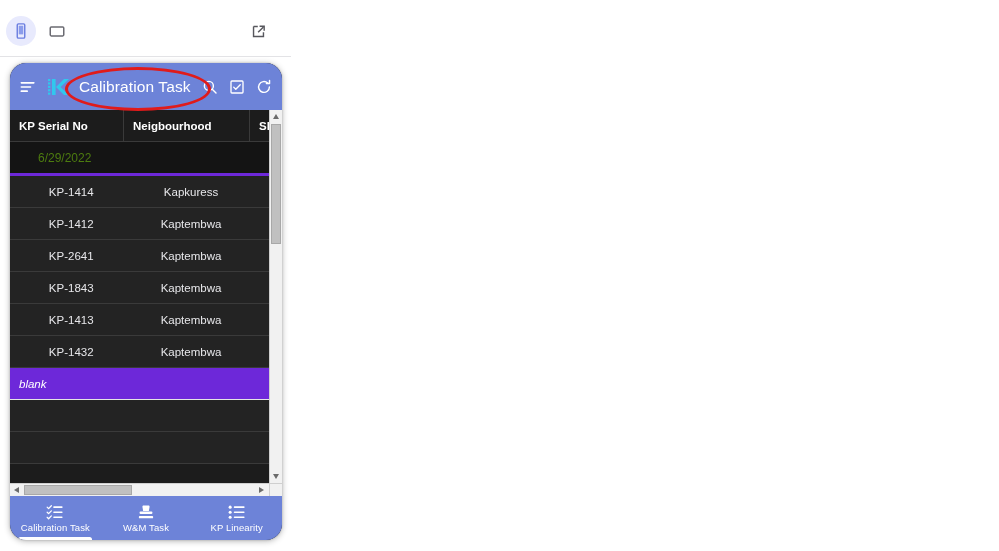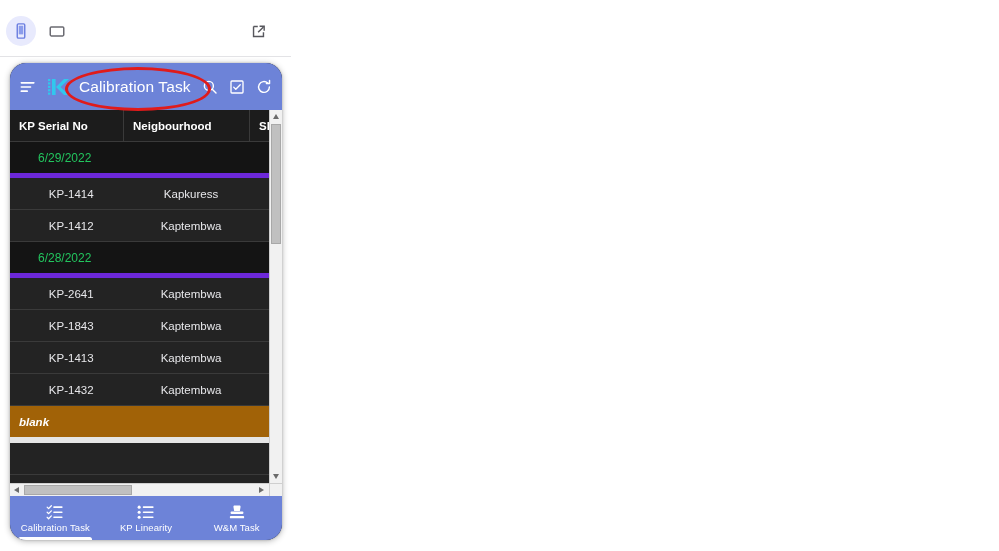--- a/index.html
+++ b/index.html
@@ -162,32 +162,32 @@
   }
   tr.data-row td {
     height: 31px;
     color: #e7e7ea;
     background: #232323;
     border-bottom: 1px solid #3a3a3a;
     text-align: center;
   }
   tr.group-row td {
     height: 31px;
-    color: #22c55e;
+    color: #4d7c0f;
     background: #141414;
-    border-bottom: 5px solid #6d28d9;
+    border-bottom: 3px solid #6d28d9;
     font-size: 12px;
     padding-left: 28px;
   }
   tr.blank-row td {
     height: 31px;
     color: #ffffff;
-    background: #a16207;
-    border-bottom: 6px solid #e5e5e5;
-    font-weight: bold;
+    background: #6d28d9;
+    border-bottom: 1px solid #e5e5e5;
+    font-weight: normal;
     font-style: italic;
     font-size: 11.5px;
   }
   tr.empty-row td {
     height: 31px;
     background: #232323;
     border-bottom: 1px solid #3a3a3a;
   }
   .col-a { width: 104px; }
   .col-b { width: 116px; }
@@ -399,23 +399,20 @@
           <tr class="data-row">
             <td>KP-1414</td>
             <td>Kapkuress</td>
             <td>Supane</td>
           </tr>
           <tr class="data-row">
             <td>KP-1412</td>
             <td>Kaptembwa</td>
             <td>Benjos</td>
           </tr>
-          <tr class="group-row">
-            <td colspan="3">6/28/2022</td>
-          </tr>
           <tr class="data-row">
             <td>KP-2641</td>
             <td>Kaptembwa</td>
             <td>JERE C</td>
           </tr>
           <tr class="data-row">
             <td>KP-1843</td>
             <td>Kaptembwa</td>
             <td>Marhab</td>
           </tr>
@@ -478,34 +475,34 @@
           <rect x="9.5" y="3.2" width="13" height="2.2" rx="1.1" fill="#ffffff"></rect>
           <rect x="9.5" y="10.2" width="13" height="2.2" rx="1.1" fill="#ffffff"></rect>
           <rect x="9.5" y="17.2" width="13" height="2.2" rx="1.1" fill="#ffffff"></rect>
         </svg>
       </span>
       <span class="bn-label">Calibration Task</span>
     </div>
     <div class="bn-item">
       <span class="bn-icon">
         <svg width="18" height="16" viewBox="0 0 24 22">
+          <path d="M8.6 2.2h6.8c1 0 1.7.9 1.5 1.9l-1 5.4h-7.8l-1-5.4c-.2-1 .5-1.9 1.5-1.9z" fill="#ffffff"></path>
+          <rect x="3.2" y="10.2" width="17.6" height="3.6" rx="1.3" fill="#ffffff"></rect>
+          <rect x="2.2" y="16.4" width="19.6" height="3.2" rx="1.2" fill="#ffffff"></rect>
+        </svg>
+      </span>
+      <span class="bn-label">W&amp;M Task</span>
+    </div>
+    <div class="bn-item">
+      <span class="bn-icon">
+        <svg width="18" height="16" viewBox="0 0 24 22">
           <circle cx="2.6" cy="4.3" r="2.1" fill="#ffffff"></circle>
           <circle cx="2.6" cy="11.3" r="2.1" fill="#ffffff"></circle>
           <circle cx="2.6" cy="18.3" r="2.1" fill="#ffffff"></circle>
           <rect x="7.5" y="3.2" width="15" height="2.2" rx="1.1" fill="#ffffff"></rect>
           <rect x="7.5" y="10.2" width="15" height="2.2" rx="1.1" fill="#ffffff"></rect>
           <rect x="7.5" y="17.2" width="15" height="2.2" rx="1.1" fill="#ffffff"></rect>
         </svg>
       </span>
       <span class="bn-label">KP Linearity</span>
     </div>
-    <div class="bn-item">
-      <span class="bn-icon">
-        <svg width="18" height="16" viewBox="0 0 24 22">
-          <path d="M8.6 2.2h6.8c1 0 1.7.9 1.5 1.9l-1 5.4h-7.8l-1-5.4c-.2-1 .5-1.9 1.5-1.9z" fill="#ffffff"></path>
-          <rect x="3.2" y="10.2" width="17.6" height="3.6" rx="1.3" fill="#ffffff"></rect>
-          <rect x="2.2" y="16.4" width="19.6" height="3.2" rx="1.2" fill="#ffffff"></rect>
-        </svg>
-      </span>
-      <span class="bn-label">W&amp;M Task</span>
-    </div>
   </div>
 </div>
 
 </body></html>

